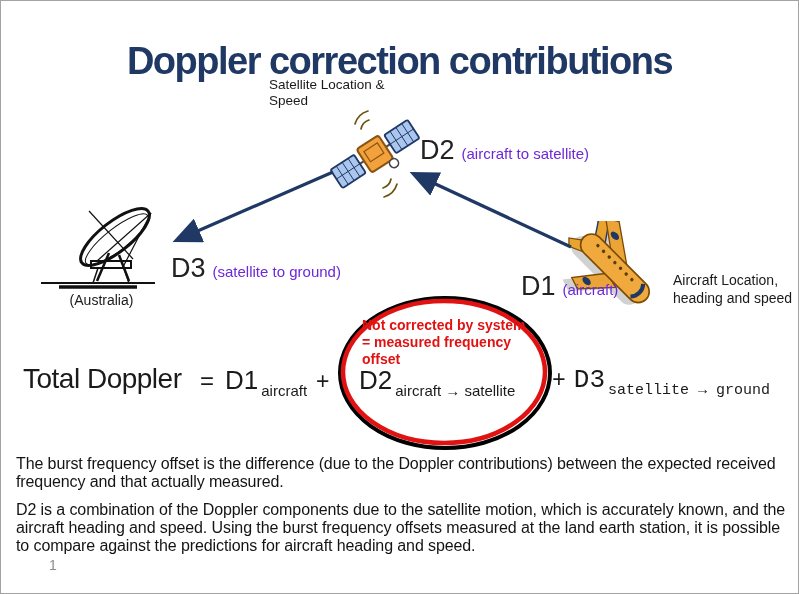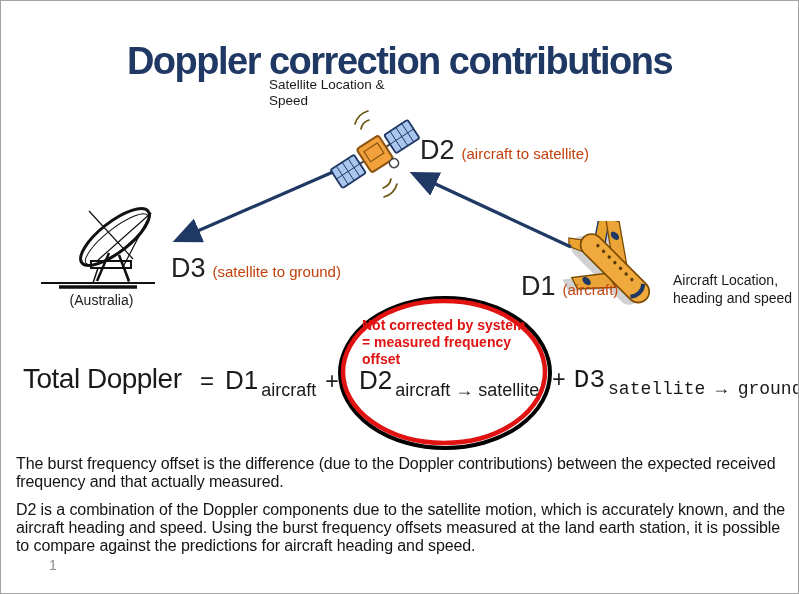--- a/index.html
+++ b/index.html
@@ -10,37 +10,37 @@
   }
   .abs{position:absolute;}
   .title{
     top:14px;left:0;width:100%;text-align:center;
     font-size:38px;font-weight:bold;color:#1f3864;letter-spacing:-1.5px;
   }
   .small-label{font-size:13.5px;line-height:1.18;color:#1a1a1a;}
   .sat-label{left:268px;top:76px;width:130px;}
   .term-label{display:flex;align-items:baseline;white-space:nowrap;}
   .term{font-size:27px;color:#222;}
-  .note{font-size:15px;margin-left:7px;color:#c2410c;margin-top:12px;}
+  .note{font-size:15px;margin-left:7px;color:#6d28d9;margin-top:12px;}
   .d2-label{left:419px;top:132px;}
   .d3-label{left:170px;top:250px;}
   .d1-label{left:520px;top:268px;}
   .ground-caption{left:23px;top:291px;width:155px;text-align:center;font-size:14px;line-height:1.25;}
   .aircraft-caption{left:672px;top:271px;width:124px;font-size:14px;line-height:1.25;}
   .callout{
     left:361px;top:316px;width:166px;text-align:left;
     color:#e11212;font-weight:bold;font-size:14px;line-height:1.22;
   }
   .eq{white-space:nowrap;}
   .eq-lhs{left:22px;top:362px;font-size:28px;letter-spacing:-0.5px;}
   .eq-d1{left:199px;top:364px;}
   .eq-d2{left:358px;top:364px;}
   .eq-d3{left:551px;top:364px;font-family:Liberation Mono, monospace;}
   .eq .big{font-size:26px;}
-  .eq .sub{font-size:18px;position:relative;top:7px;margin-left:3px;}
+  .eq .sub{font-size:15px;position:relative;top:7px;margin-left:3px;}
   .eq .eqsign{font-size:24px;margin-right:11px;}
   .eq .plus{font-size:23px;margin-left:9px;}
   .eq .plus-lead{font-size:23px;margin-right:8px;}
   .body-text{left:15px;top:454px;width:776px;font-size:16px;line-height:1.13;letter-spacing:-0.1px;color:#141414;}
   .body-text p{margin:0 0 10px 0;}
   .page-number{left:48px;top:556px;font-size:14px;color:#8c8c8c;}
   svg.icon,svg.overlay,svg.oval{position:absolute;}
   svg.overlay{left:0;top:0;pointer-events:none;}
 </style>
 </head>

